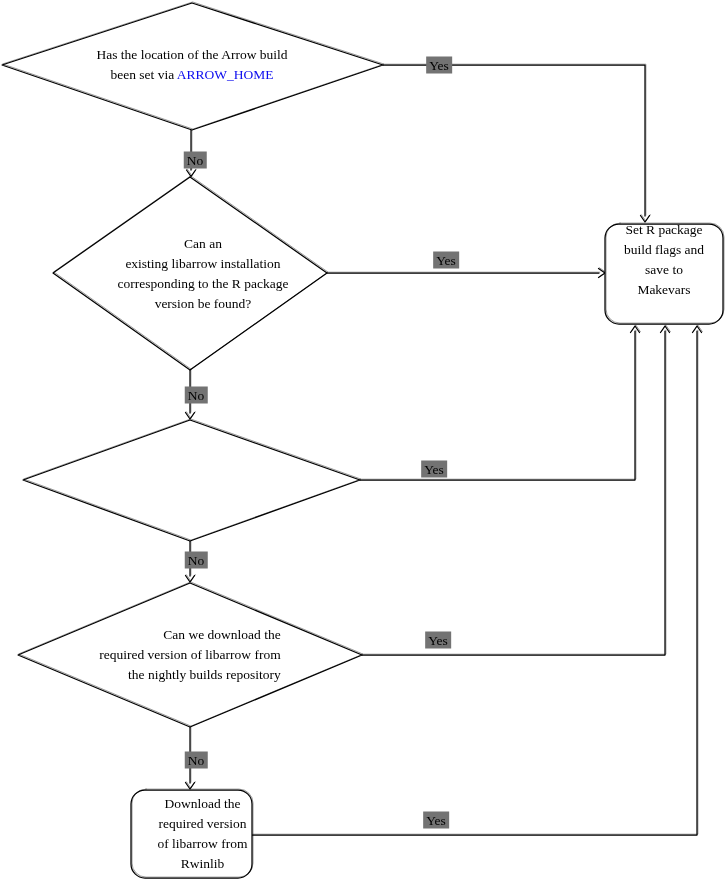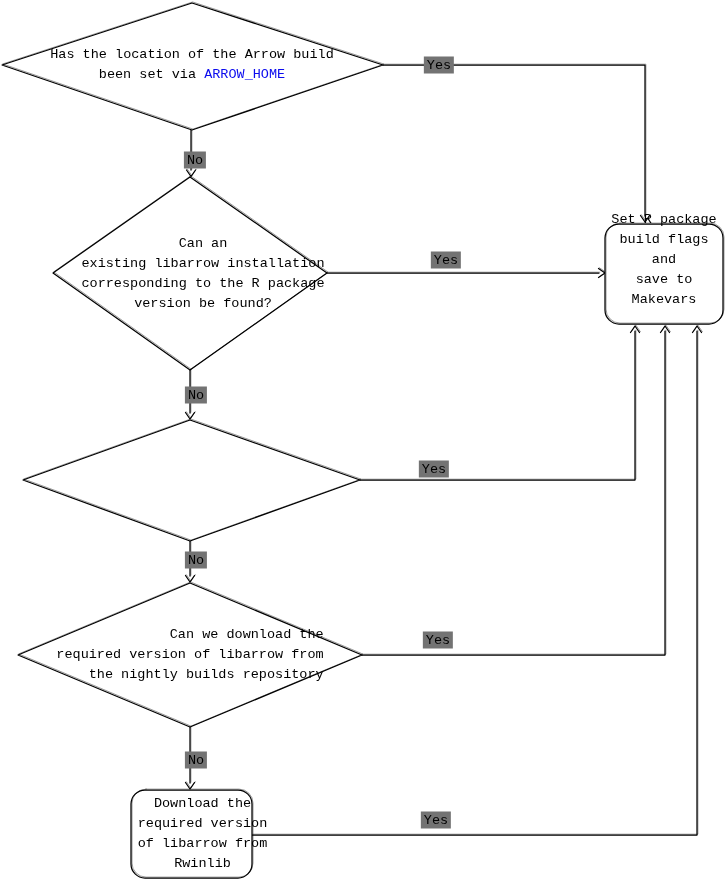--- a/index.html
+++ b/index.html
@@ -5,21 +5,21 @@
   html, body {
     margin: 0;
     padding: 0;
     background: #ffffff;
   }
   #stage {
     position: relative;
     width: 726px;
     height: 881px;
     background: var(--bg, #ffffff);
-    font-family: Liberation Mono, monospace;
+    font-family: Liberation Serif, serif;
     color: var(--text, #000000);
     overflow: hidden;
   }
   svg.canvas {
     position: absolute;
     left: 0;
     top: 0;
   }
   .lineart {
     stroke: var(--stroke, #000000);

